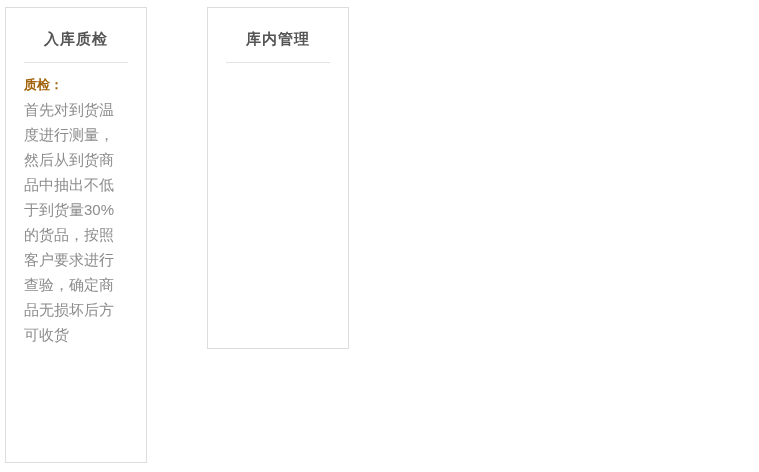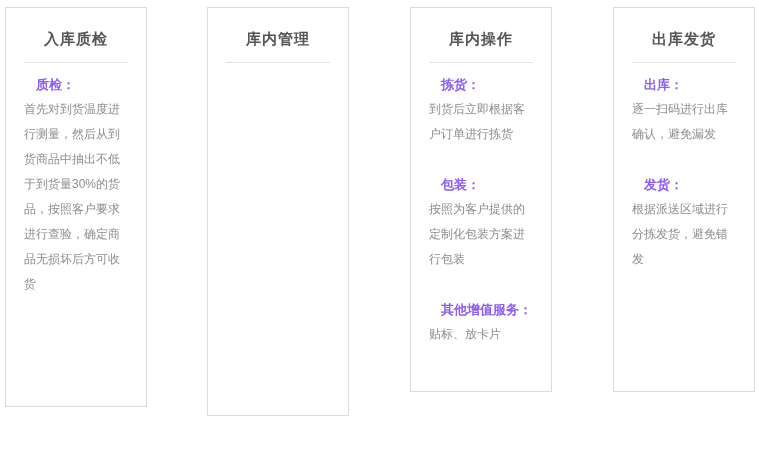--- a/index.html
+++ b/index.html
@@ -18,22 +18,22 @@
   .card {
     position: absolute;
     top: 7px;
     box-sizing: border-box;
     width: 142px;
     background: #ffffff;
     border: 1px solid #dcdcdc;
     padding: 0 18px;
     overflow: hidden;
   }
-  .card-1 { left: 5px;   height: 400px; }
-  .card-2 { left: 207px; height: 409px; }
+  .card-1 { left: 5px;   height: 456px; }
+  .card-2 { left: 207px; height: 342px; }
   .card-3 { left: 410px; height: 385px; }
   .card-4 { left: 613px; height: 385px; }
   .card-title {
     margin: 21px 0 0 0;
     font-size: 15px;
     line-height: 20px;
     font-weight: bold;
     color: #555555;
     text-align: center;
     letter-spacing: 1px;
@@ -42,25 +42,24 @@
     margin-top: 13px;
     height: 0;
     border-top: 1px solid #e2e2e2;
   }
   .card-body { margin-top: 9px; }
   .sec { margin-bottom: 25px; }
   .sec-heading {
     font-size: 13px;
     line-height: 25px;
     font-weight: bold;
-    color: #8b5cf6;
-    margin-left: 12px;
+    color: #a16207;
   }
   .sec-body {
-    font-size: 12px;
+    font-size: 15px;
     line-height: 25px;
     color: #8c8c8c;
   }
 </style>
 </head>
 <body>
 
 <div class="canvas">
 
   <section class="card card-1">
@@ -72,47 +71,15 @@
         <div class="sec-body">首先对到货温度进行测量，然后从到货商品中抽出不低于到货量30%的货品，按照客户要求进行查验，确定商品无损坏后方可收货</div>
       </div>
     </div>
   </section>
 
   <section class="card card-2">
     <h3 class="card-title">库内管理</h3>
     <div class="divider"></div>
   </section>
 
-  <section class="card card-3">
-    <h3 class="card-title">库内操作</h3>
-    <div class="divider"></div>
-    <div class="card-body">
-      <div class="sec">
-        <div class="sec-heading">拣货：</div>
-        <div class="sec-body">到货后立即根据客户订单进行拣货</div>
-      </div>
-      <div class="sec">
-        <div class="sec-heading">包装：</div>
-        <div class="sec-body">按照为客户提供的定制化包装方案进行包装</div>
-      </div>
-      <div class="sec">
-        <div class="sec-heading">其他增值服务：</div>
-        <div class="sec-body">贴标、放卡片</div>
-      </div>
-    </div>
-  </section>
 
-  <section class="card card-4">
-    <h3 class="card-title">出库发货</h3>
-    <div class="divider"></div>
-    <div class="card-body">
-      <div class="sec">
-        <div class="sec-heading">出库：</div>
-        <div class="sec-body">逐一扫码进行出库确认，避免漏发</div>
-      </div>
-      <div class="sec">
-        <div class="sec-heading">发货：</div>
-        <div class="sec-body">根据派送区域进行分拣发货，避免错发</div>
-      </div>
-    </div>
-  </section>
 
 </div>
 
 </body></html>

